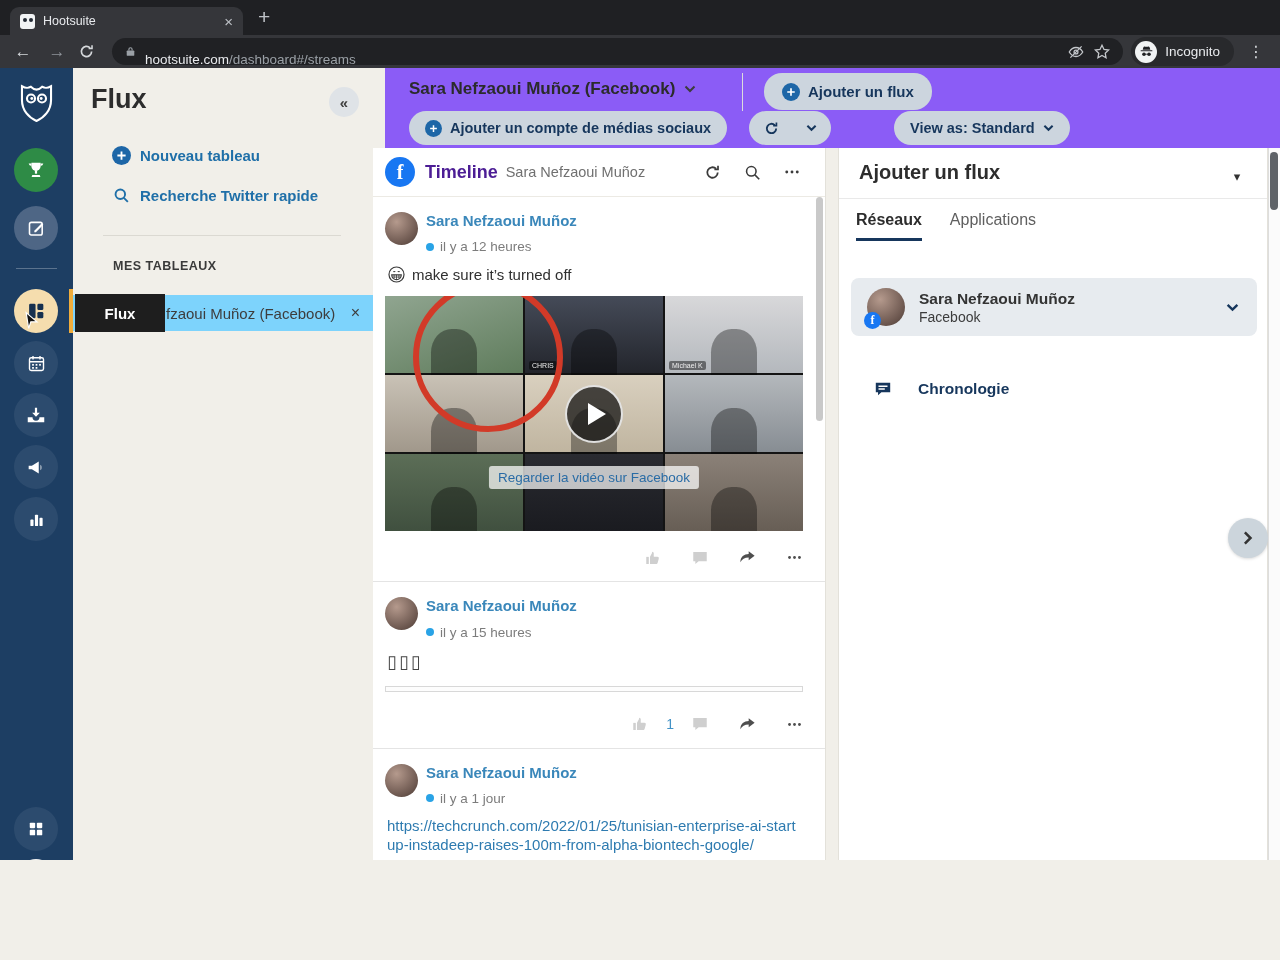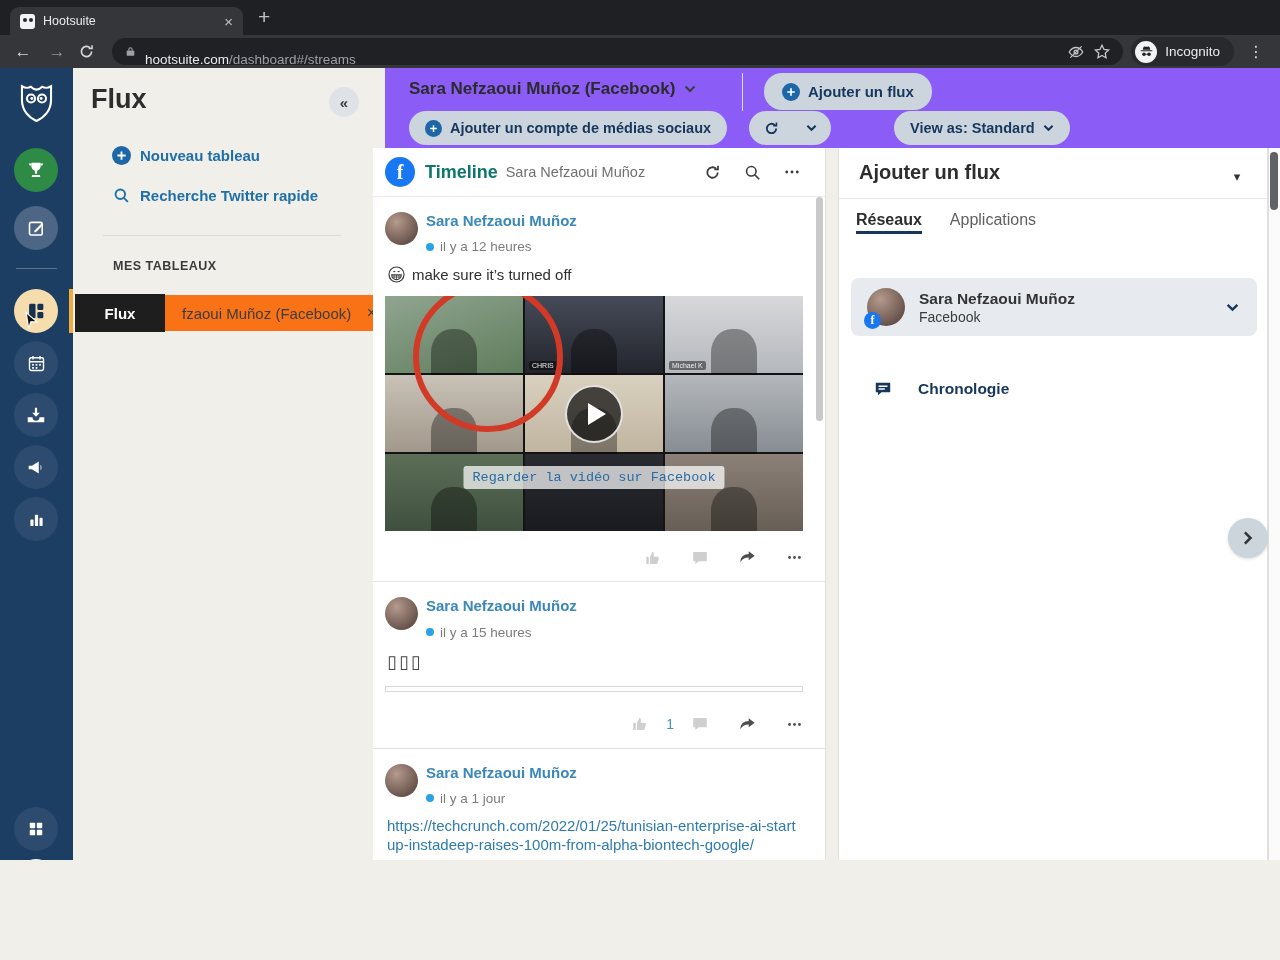--- a/index.html
+++ b/index.html
@@ -59,21 +59,21 @@
   .collapse-btn { position:absolute; right:14px; top:19px; width:30px; height:30px; border-radius:50%;
                   background:#dfe3e7; color:#3f3f3f; font-size:15px; font-weight:700;
                   display:flex; align-items:center; justify-content:center; }
   .flux-link { position:absolute; left:39px; display:flex; align-items:center; gap:9px;
                color:#1f6fa8; font-weight:700; font-size:15px; }
   .plus-bullet { width:19px; height:19px; border-radius:50%; background:#1d66a7; display:flex;
                  align-items:center; justify-content:center; flex:0 0 auto; }
   .flux-divider { position:absolute; left:30px; right:32px; top:167px; height:1px; background:#dbd9d2; }
   .flux-section { position:absolute; left:40px; top:191px; font-size:12.5px; font-weight:700;
                   color:#3a3a3a; letter-spacing:.5px; }
-  .board-row { position:absolute; left:16px; top:227px; width:300px; height:36px; background:#f97316;
+  .board-row { position:absolute; left:0; top:227px; width:300px; height:36px; background:#7dd3fc;
                display:flex; align-items:center; }
   .board-label { position:absolute; left:93px; font-size:15px; color:#3d3d3d; white-space:nowrap; }
   .board-close { position:absolute; right:13px; font-size:16px; color:#3d3d3d; }
   .flux-tooltip { position:absolute; left:2px; top:226px; width:90px; height:38px; background:#1e1e1e;
                   color:#fff; font-size:15px; font-weight:700; display:flex; align-items:center;
                   justify-content:center; z-index:50; }
 
   
   .main { position:absolute; left:373px; top:0; width:907px; height:892px; }
   .main-header { position:absolute; left:12px; top:0; width:907px; height:80px; background:#8b5cf6;text-decoration:underline; }
@@ -91,21 +91,21 @@
   .content { position:absolute; left:0; top:80px; width:907px; height:799px; background:#f1efe9; }
 
   
   .stream-col { position:absolute; left:0; top:0; width:453px; height:799px; background:#fff;
                 border-right:1px solid #e3e1da; overflow:hidden; }
   .stream-header { height:49px; border-bottom:1px solid #eceae4; display:flex; align-items:center;
                    padding:0 12px; }
   .fb-badge { width:30px; height:30px; border-radius:50%; background:#1877f2; color:#fff;
               font-weight:700; font-size:20px; display:flex; align-items:center; justify-content:center;
               flex:0 0 auto; font-family:"Liberation Serif",serif; }
-  .stream-title { font-size:18px; font-weight:800; color:#0f766e; margin-left:10px; }
+  .stream-title { font-size:18px; font-weight:800; color:#4c1d95; margin-left:10px; }
   .stream-sub { font-size:14.5px; color:#707070; margin-left:8px; }
   .sh-icons { margin-left:auto; display:flex; align-items:center; gap:21px; color:#3b3b3b; margin-right:12px; }
   .v-scroll { position:absolute; right:2px; top:49px; width:7px; height:224px; background:#c9c9c9;
               border-radius:4px; z-index:20; }
 
   .post { padding:15px 22px 0 12px; border-bottom:1px solid #e4e4e4; }
   .post-head { display:flex; gap:8px; }
   .avatar { width:33px; height:33px; border-radius:50%; flex:0 0 auto;
             background:radial-gradient(circle at 35% 30%, #b59a8d, #6b564e 70%, #473831); }
   .p-author { color:#3a87ba; font-weight:700; font-size:15px; line-height:1.15; }
@@ -132,21 +132,21 @@
               background:rgba(0,0,0,.45); padding:1px 3px; border-radius:2px; }
   .red-ring { position:absolute; left:28px; top:-14px; width:150px; height:150px; border:6px solid #d23a28;
               border-radius:50%; z-index:5; }
   .play-btn { position:absolute; left:50%; top:50%; transform:translate(-50%,-50%); width:58px; height:58px;
               border-radius:50%; background:rgba(12,12,12,.72); border:2px solid rgba(255,255,255,.85);
               z-index:6; display:flex; align-items:center; justify-content:center; }
   .play-tri { width:0; height:0; border-left:18px solid #fff; border-top:11px solid transparent;
               border-bottom:11px solid transparent; margin-left:5px; }
   .video-caption { position:absolute; left:50%; top:170px; transform:translateX(-50%); z-index:7;
                    background:rgba(255,255,255,.72); color:#2a6ca5; font-size:13.5px; padding:4px 9px;
-                   border-radius:3px; white-space:nowrap;font-family:Liberation Mono, monospace; }
+                   border-radius:3px; white-space:nowrap; }
 
   .engage { display:flex; justify-content:flex-end; align-items:center; gap:29px; padding:17px 0 14px; }
   .eng-light { color:#cfcfcf; } .eng-dark { color:#4e4e4e; }
   .eng-count { color:#4292c6; font-size:14px; margin:0 -12px; }
 
   .media-bar { margin:13px 0 6px; height:6px; border:1px solid #d8d8d8; background:#fdfdfd; }
 
   .p-link { margin:10px 0 0 2px; font-size:15px; color:#2e7bb0; line-height:1.28; word-break:break-all;
             display:block; text-decoration:none; }
   .link-frame { margin-top:14px; border:1px solid #ddd; background:#fff; padding:7px; }
@@ -158,21 +158,21 @@
            background:#8a6f52; }
 
   
   .panel { position:absolute; left:465px; top:0; width:430px; height:799px; background:#fff;
            border-left:1px solid #e3e1da; border-right:1px solid #e3e1da; }
   .panel-title { position:absolute; left:20px; top:13px; font-size:20px; font-weight:800; color:#2d2d2d; }
   .panel-caret { position:absolute; right:16px; top:14px; width:28px; height:28px; border-radius:50%;
                  display:flex; align-items:center; justify-content:center; color:#333; font-size:13px; }
   .panel-hdiv { position:absolute; left:0; right:0; top:50px; height:1px; background:#e9e9e9; }
   .tabs { position:absolute; left:17px; top:63px; display:flex; gap:28px; }
-  .tab-item { font-size:16px; padding-bottom:2px; }
+  .tab-item { font-size:16px; padding-bottom:9px; }
   .tab-item.on { color:#2d2d2d; font-weight:700; border-bottom:3px solid #16365c; }
   .tab-item.off { color:#5f5f5f;text-align:right; }
   .acct-card { position:absolute; left:12px; top:130px; width:406px; height:58px; background:#e7ebef;
                border-radius:8px; display:flex; align-items:center; padding:0 18px 0 16px; gap:14px; }
   .acct-avatar { position:relative; width:38px; height:38px; border-radius:50%; flex:0 0 auto;
                  background:radial-gradient(circle at 35% 30%, #b59a8d, #6b564e 70%, #473831); }
   .acct-fb { position:absolute; left:-3px; bottom:-3px; width:17px; height:17px; border-radius:50%;
              background:#1877f2; color:#fff; font-size:12px; font-weight:700; display:flex;
              align-items:center; justify-content:center; font-family:"Liberation Serif",serif; }
   .acct-name { font-size:15.5px; font-weight:700; color:#333; line-height:1.25; }

